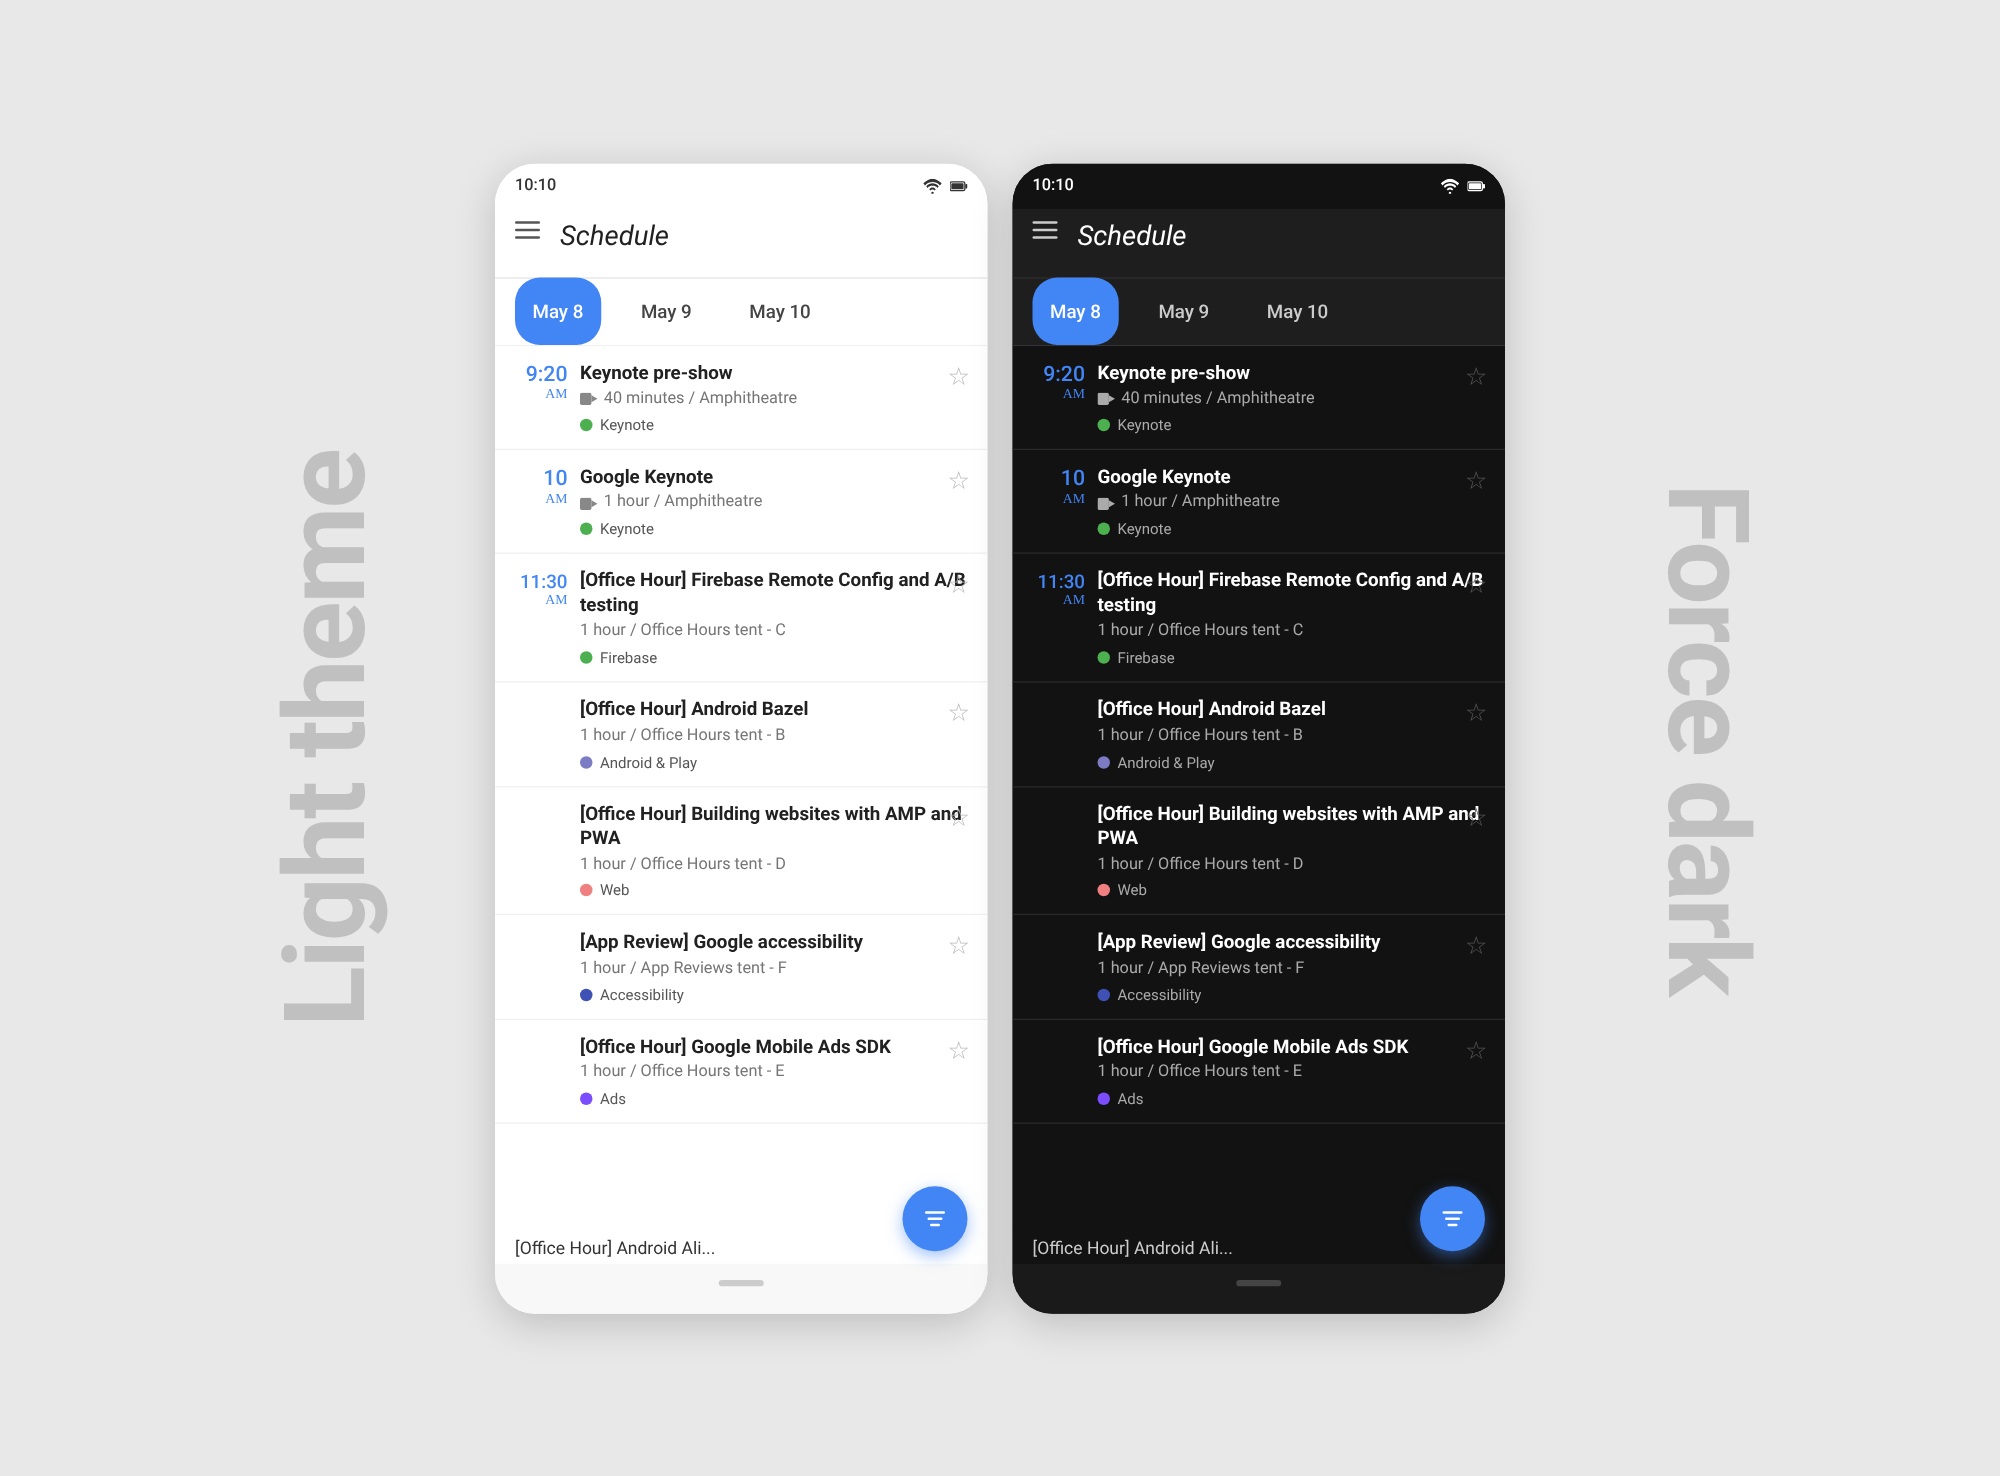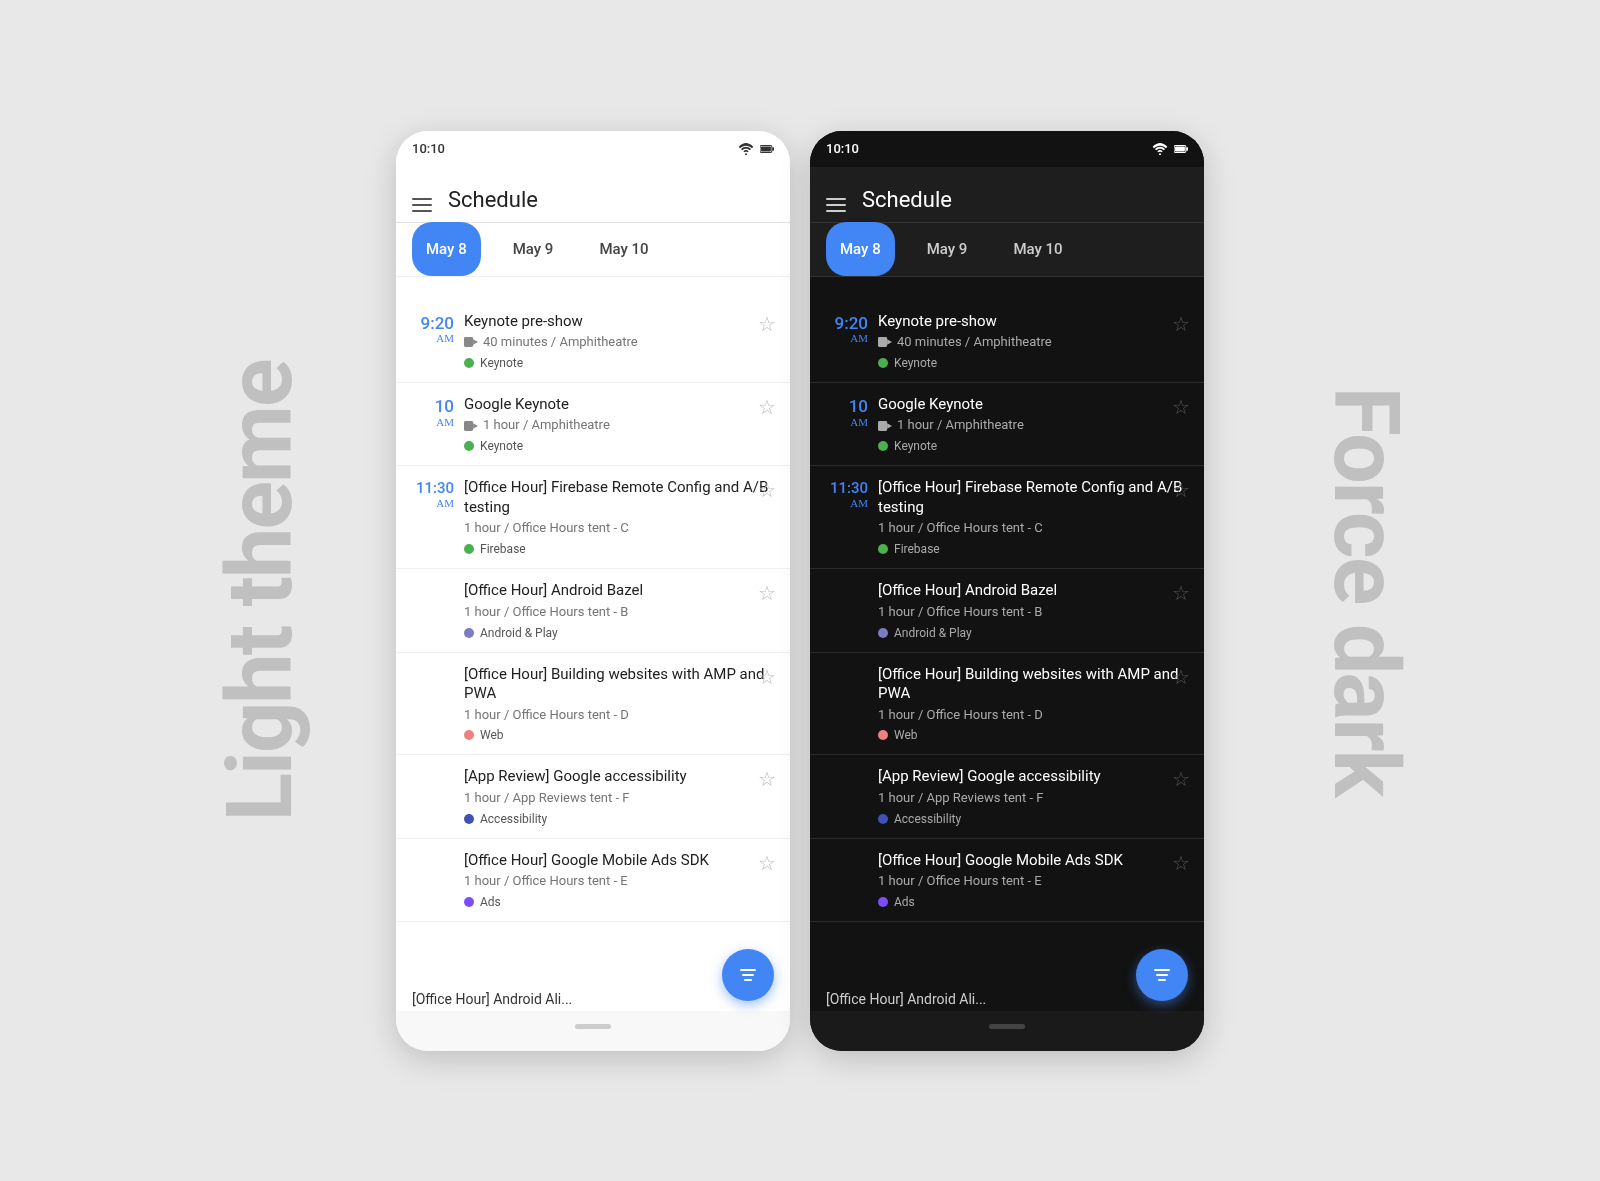--- a/index.html
+++ b/index.html
@@ -94,23 +94,24 @@
 
     .status-icons {
       display: flex;
       gap: 6px;
       align-items: center;
     }
 
     
     .app-header {
       display: flex;
-      align-items: flex-end;
+      align-items: flex-start;
       padding: 10px 16px;
       height: 56px;
+      font-style: italic;
     }
 
     .app-header-light {
       background: #ffffff;
       border-bottom: 1px solid #e0e0e0;
     }
 
     .app-header-dark {
       background: #1e1e1e;
       border-bottom: 1px solid #333;
@@ -178,21 +179,20 @@
 
     .date-tab-inactive-dark {
       color: #cccccc;
       background: transparent;
     }
 
     
     .schedule-list {
       flex: 1;
       overflow: hidden;
-      margin-top: 23px;
     }
 
     .schedule-list-light { background: #ffffff; }
     .schedule-list-dark { background: #121212; }
 
     .schedule-item {
       display: flex;
       padding: 12px 16px;
       position: relative;
     }
@@ -228,21 +228,21 @@
       font-weight: 400;
       font-family: Liberation Serif, serif;
     }
 
     .event-content {
       flex: 1;
     }
 
     .event-title {
       font-size: 15px;
-      font-weight: 400;
+      font-weight: 700;
       line-height: 1.3;
       margin-bottom: 3px;
     }
 
     .event-title-light { color: #212121; }
     .event-title-dark { color: #ffffff; }
 
     .event-meta {
       display: flex;
       align-items: center;

